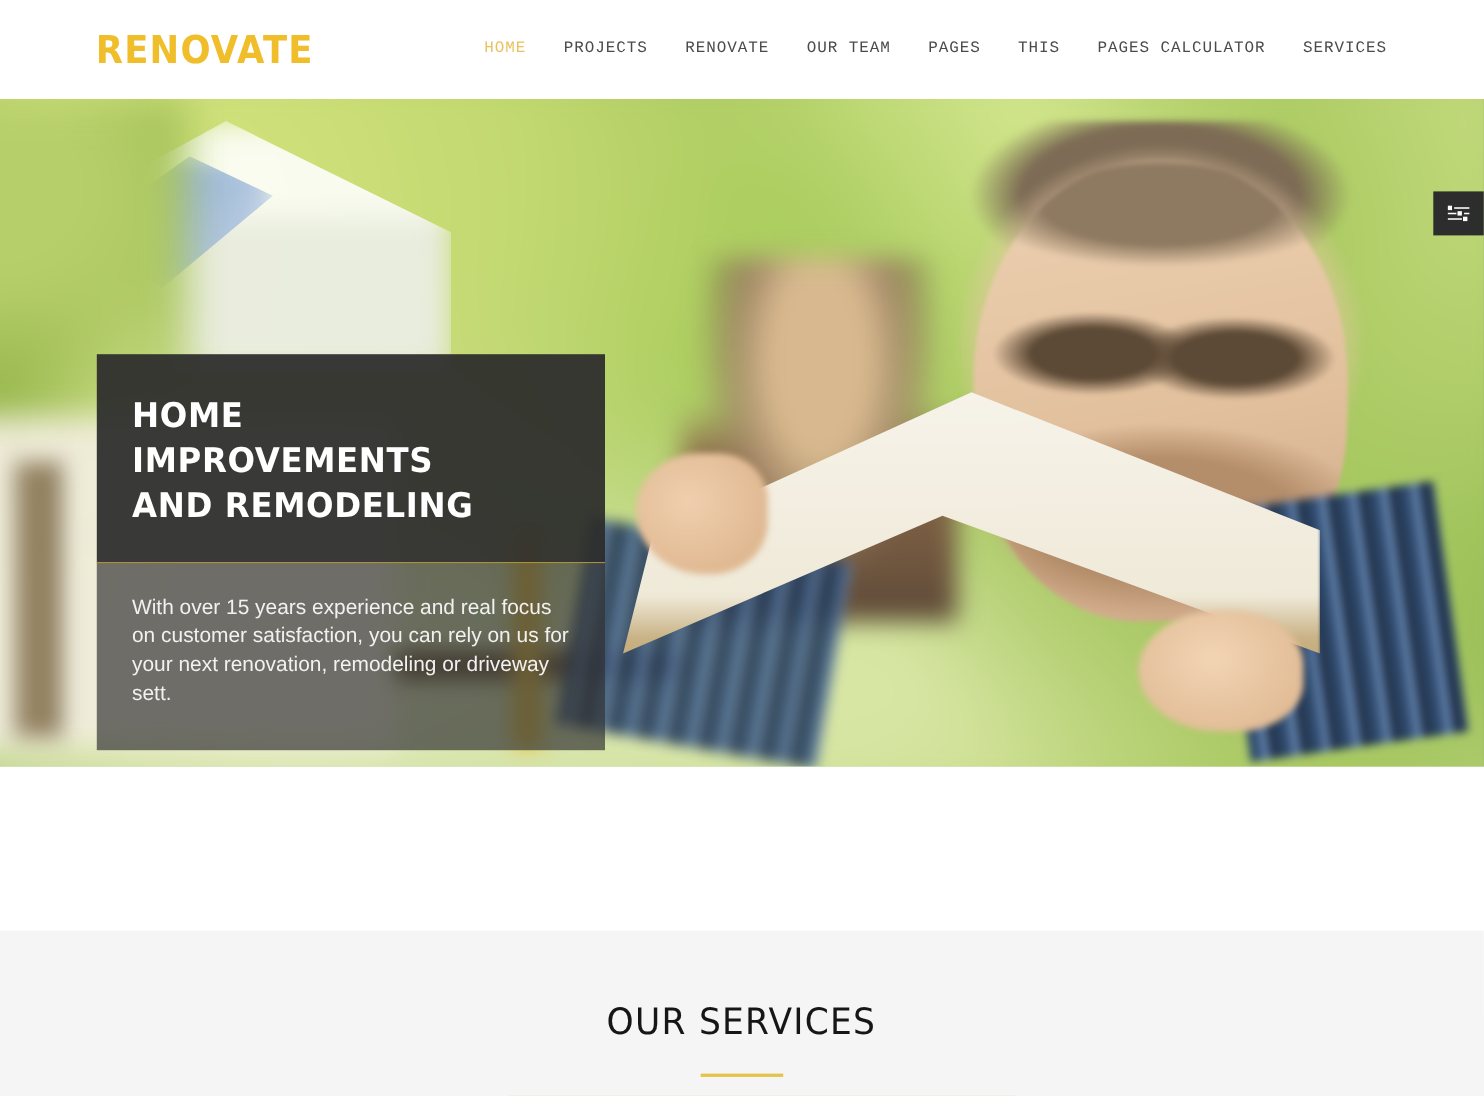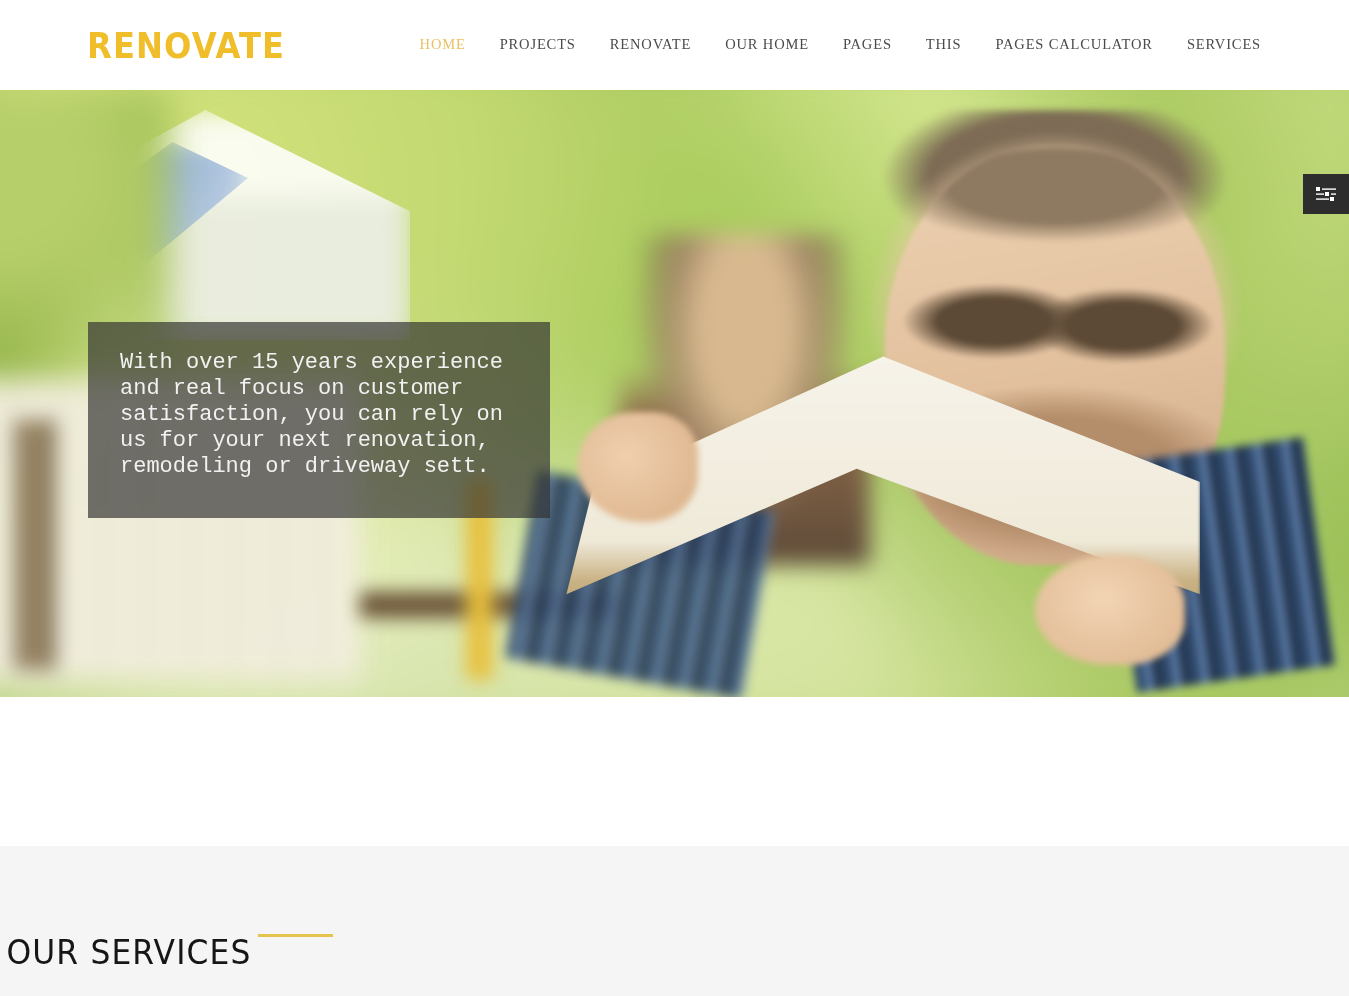--- a/index.html
+++ b/index.html
@@ -31,21 +31,21 @@
     position: absolute; right: 88px; top: 36px;
     display: flex; align-items: center; gap: 0px;
   }
   .nav-item {
     font-size: 14.5px;
     letter-spacing: 0.85px;
     color: #4b4b4b;
     padding: 0 17px;
     white-space: nowrap;
     cursor: pointer;
-    font-family: Liberation Serif, serif;
+    font-family: Liberation Mono, monospace;
   }
   .nav-item:last-child { padding-right: 0; }
   .nav-item.active { color: #e9c161; }
 
   
   .hero {
     position: relative;
     width: 1349px; height: 607px;
     overflow: hidden;
     background: #7fa23c;
@@ -206,23 +206,23 @@
     font-family: "DejaVu Sans", sans-serif;
     transform: scaleX(0.95);
     transform-origin: left center;
   }
   .hero-body-box {
     background: rgba(48,48,48,.68);
     padding: 28px 32px 38px 32px;
   }
   .hero-desc {
     color: #f1f1f1;
-    font-size: 22px;
+    font-size: 19px;
     line-height: 26px;
-    font-family: Liberation Mono, monospace;
+    font-family: Liberation Sans, sans-serif;
   }
   .hero-btn {
     margin-top: 30px;
     display: inline-block;
     border: 1px solid rgba(255,255,255,.85);
     border-radius: 30px;
     padding: 15px 31px;
     color: #ffffff;
     font-size: 13px;
     font-weight: 700;
@@ -248,21 +248,21 @@
     width: 1349px; height: 149px;
     background: #ffffff;
     display: flex; align-items: center;
   }
 
   
   .services-section {
     position: relative;
     width: 1349px; height: 150px;
     background: #f5f5f5;
-    display: flex; flex-direction: row; align-items: center;
+    display: flex; flex-direction: column; align-items: center;
   }
   .services-title {
     margin-top: 63px;
     font-size: 33px;
     font-weight: 400;
     letter-spacing: 1.2px;
     color: #161616;
     font-family: "DejaVu Sans", sans-serif;
     transform: scaleX(0.95);
   }
@@ -275,21 +275,21 @@
 </head>
 <body>
 
 <header class="site-header">
   <div class="logo">RENOVATE</div>
 
   <nav class="main-nav">
     <span class="nav-item active">HOME</span>
     <span class="nav-item">PROJECTS</span>
     <span class="nav-item">RENOVATE</span>
-    <span class="nav-item">OUR HOME</span>
+    <span class="nav-item">OUR TEAM</span>
     <span class="nav-item">PAGES</span>
     <span class="nav-item">THIS</span>
     <span class="nav-item">PAGES CALCULATOR</span>
     <span class="nav-item">SERVICES</span>
   </nav>
 </header>
 
 <section class="hero">
 
   <div class="hero-photo">
@@ -304,20 +304,24 @@
     <div class="bg-figure-main"></div>
     <div class="bg-face-detail"></div>
     <div class="bg-plaid"></div>
     <div class="bg-plaid2"></div>
     <div class="bg-board"></div>
     <div class="bg-hand"></div>
     <div class="bg-hand2"></div>
   </div>
 
   <div class="hero-card">
+    <div class="hero-title-box">
+      <div class="hero-title">HOME IMPROVEMENTS</div>
+      <div class="hero-title">AND REMODELING</div>
+    </div>
     <div class="hero-body-box">
       <p class="hero-desc">With over 15 years experience and real focus on customer satisfaction, you can rely on us for your next renovation, remodeling or driveway sett.</p>
     </div>
   </div>
 
   <div class="settings-widget">
     <svg width="20" height="18" viewBox="0 0 20 18">
       <rect x="0" y="2" width="4" height="4" fill="#ffffff"></rect>
       <rect x="6" y="3.4" width="14" height="1.4" fill="#ffffff"></rect>
       <rect x="9" y="7" width="4" height="4" fill="#ffffff"></rect>

